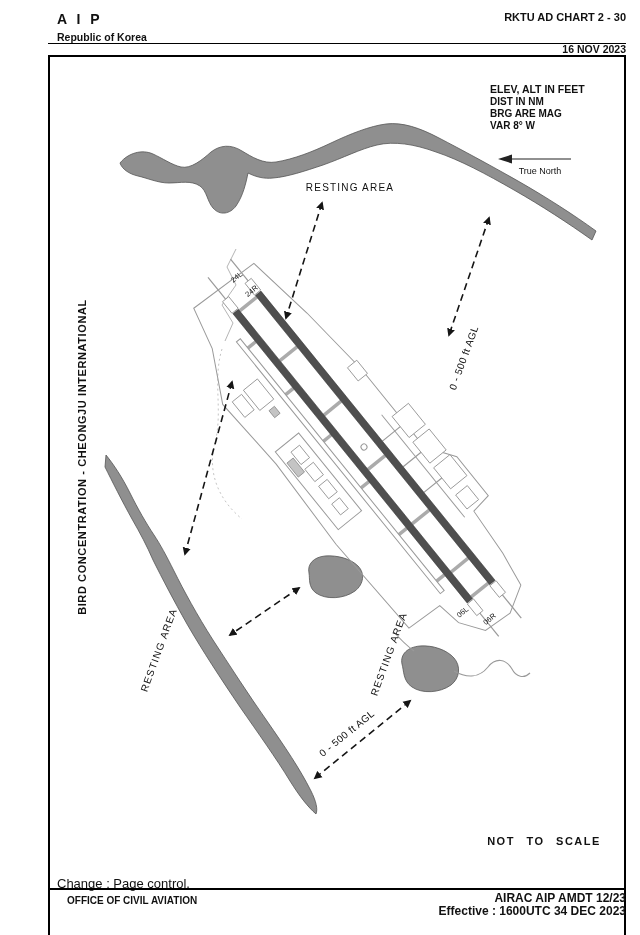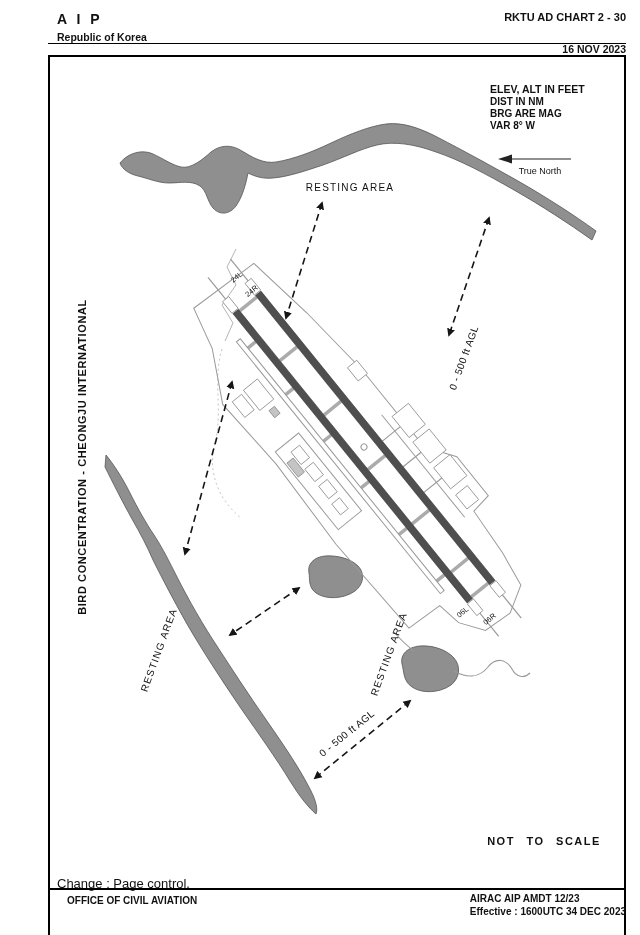--- a/index.html
+++ b/index.html
@@ -15,22 +15,22 @@
   .chart-ref { font-weight:bold; font-size:11px; }
   .chart-date{ font-weight:bold; font-size:10.5px; margin-top:20px; }
   .hdr-rule  { position:absolute; left:48px; right:14px; top:43px; height:1px; background:#000; }
   
   .chart-box { position:absolute; left:48px; top:55px; width:578px; height:926px;
                border:2px solid #000; box-sizing:border-box; background:#fff; }
   
   .change    { position:absolute; left:57px; top:876px; font-size:13px; }
   .ftr-rule  { position:absolute; left:48px; right:14px; top:888px; height:2px; background:#000; }
   .office    { position:absolute; left:43px; top:895px; font-weight:bold; font-size:10px;margin-left:24px; }
-  .ftr-right { position:absolute; right:14px; top:892px; text-align:left; font-weight:bold;
-               font-size:10px; line-height:13px; }
+  .ftr-right { position:absolute; right:14px; top:892px; text-align:right; font-weight:bold;
+               font-size:12px; line-height:13px; }
   
   svg text   { font-family:"Liberation Sans", sans-serif; fill:#111; }
   .t-info1   { font-size:10.5px; font-weight:bold; }
   .t-info    { font-size:10px;   font-weight:bold; }
   .t-north   { font-size:9px; }
   .t-side    { font-size:11px; font-weight:bold; letter-spacing:0.6px; }
   .t-area    { font-size:10px; letter-spacing:1.2px; }
   .t-agl     { font-size:10px; letter-spacing:0.4px; }
   .t-rwy     { font-size:7.5px; }
   .t-scale   { font-size:11px; font-weight:bold; letter-spacing:1.5px; word-spacing:7px; }

